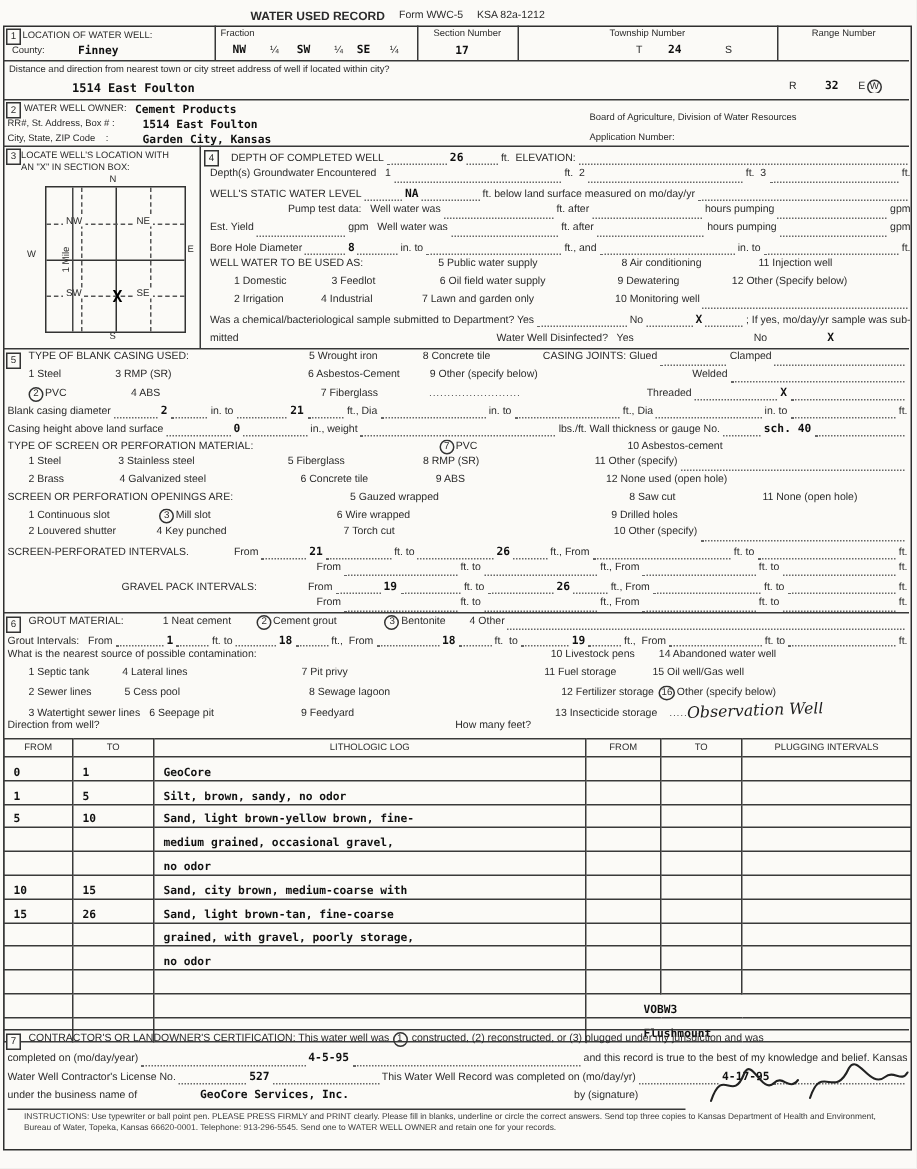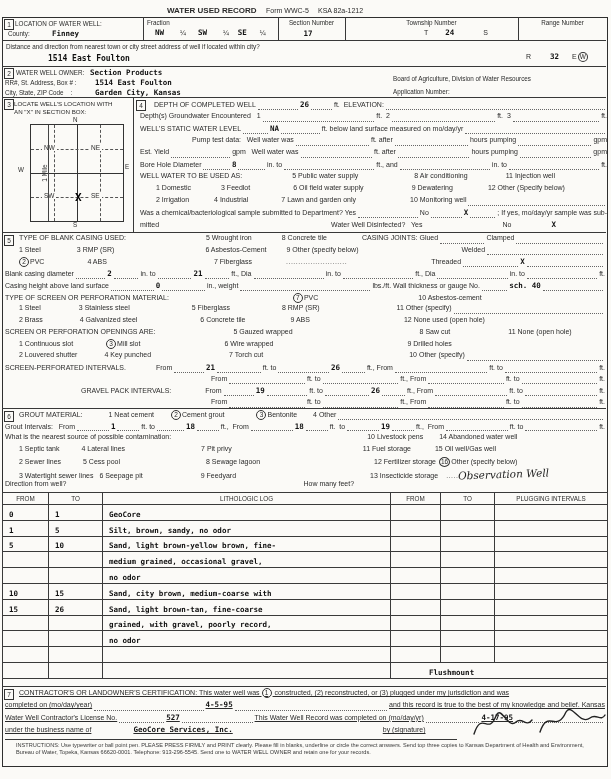--- a/index.html
+++ b/index.html
@@ -9,21 +9,21 @@
   .hl{position:absolute;border-top:1px solid #383838;height:0;}
   .vl{position:absolute;border-left:1px solid #383838;width:0;}
   .lbl6{font-size:6.3px;white-space:pre;}
   .lbl7{font-size:7px;white-space:pre;}
   .typ{font-family:"DejaVu Sans Mono",monospace;font-weight:bold;font-size:7.5px;color:#101010;white-space:pre;}
   .secnum{position:absolute;width:8px;height:9px;border:1px solid #333;font-size:6.5px;line-height:9px;text-align:center;background:#fbfaf7;}
   .fline{display:flex;align-items:baseline;white-space:pre;overflow:hidden;font-size:7px;}
   #sec4 .fline{height:12px;}
   #sec5 .fline{height:11.73px;}
   #sec6 .fline{height:11.7px;}
-  #sec7 .fline{height:12.4px;text-decoration:underline;}
+  #sec7 .fline{height:12.4px;}
   .mini .fline{height:10px;}
   .seg-lbl{flex-shrink:0;white-space:pre;}
   .seg-typ{flex-shrink:0;font-family:"DejaVu Sans Mono",monospace;font-weight:bold;font-size:7.5px;color:#101010;white-space:pre;}
   .seg-dot{flex-shrink:0;color:#555;letter-spacing:.5px;white-space:pre;}
   .seg-tab{flex-shrink:1;display:inline-block;}
   .seg-fill{flex-grow:1;flex-shrink:1;flex-basis:2px;min-width:2px;border-bottom:1px dotted #666;align-self:flex-end;margin:0 2px 2px 2px;height:0;}
   .seg-cir{flex-shrink:0;display:inline-block;border:1px solid #333;border-radius:50%;min-width:6px;text-align:center;font-size:6.5px;line-height:8px;padding:0 1px;margin-right:1px;}
   .seg-hand{flex-shrink:0;font-family:"DejaVu Serif",serif;font-style:italic;font-size:10.5px;color:#1d1d1d;display:inline-block;transform:rotate(-2deg);}
   
   .cbox{position:absolute;left:30px;top:124px;width:92px;height:96px;border:1.4px solid #333;}
@@ -73,21 +73,21 @@
   <span class="abs lbl6" style="left:518px;top:19px;width:89px;text-align:center;">Range Number</span>
   <div class="abs mini" style="left:518px;top:28px;width:89px;margin-top:24px;">
       <div class="fline"><span class="seg-tab" style="width: 8px;"></span><span class="seg-lbl">R</span><span class="seg-tab" style="width: 19px;"></span><span class="seg-typ">32</span><span class="seg-tab" style="width: 13px;"></span><span class="seg-lbl">E</span><span class="seg-tab" style="width: 1px;"></span><span class="seg-cir">W</span></div>
     </div>
 
   <span class="abs lbl6" style="left:6px;top:43px;">Distance and direction from nearest town or city street address of well if located within city?</span>
   <span class="abs typ" style="left:48px;top:54px;font-size:8px;">1514 East Foulton</span>
 
   <span class="secnum" style="left:4px;top:68px;">2</span>
   <span class="abs lbl6" style="left:16px;top:69px;">WATER WELL OWNER:</span>
-  <span class="abs typ" style="left:90px;top:68px;">Section Products</span>
+  <span class="abs typ" style="left:90px;top:68px;">Cement Products</span>
   <span class="abs lbl6" style="left:5px;top:79px;">RR#, St. Address, Box # :</span>
   <span class="abs typ" style="left:95px;top:78px;">1514 East Foulton</span>
   <span class="abs lbl6" style="left:5px;top:89px;">City, State, ZIP Code    :</span>
   <span class="abs typ" style="left:95px;top:88px;">Garden City, Kansas</span>
   <span class="abs lbl6" style="left:393px;top:75px;">Board of Agriculture, Division of Water Resources</span>
   <span class="abs lbl6" style="left:393px;top:88px;">Application Number:</span>
 
   <span class="secnum" style="left:4px;top:99px;">3</span>
   <span class="abs" style="left:14px;top:100px;font-size:6.2px;">LOCATE WELL'S LOCATION WITH</span>
   <span class="abs" style="left:14px;top:108px;font-size:6.2px;">AN "X" IN SECTION BOX:</span>
@@ -227,40 +227,46 @@
           <td>15</td>
           <td>26</td>
           <td>Sand, light brown-tan, fine-coarse</td>
           <td></td>
           <td></td>
           <td></td>
         </tr>
         <tr>
           <td></td>
           <td></td>
-          <td>grained, with gravel, poorly record,</td>
+          <td>grained, with gravel, poorly storage,</td>
           <td></td>
           <td></td>
           <td></td>
         </tr>
         <tr>
           <td></td>
           <td></td>
           <td>no odor</td>
           <td></td>
           <td></td>
           <td></td>
         </tr>
         <tr>
           <td></td>
           <td></td>
           <td></td>
           <td></td>
           <td></td>
           <td></td>
+        </tr>
+        <tr>
+          <td></td>
+          <td></td>
+          <td></td>
+          <td colspan="3" class="plug">VOBW3</td>
         </tr>
         <tr>
           <td></td>
           <td></td>
           <td></td>
           <td colspan="3" class="plug">Flushmount</td>
         </tr>
       </tbody>
   </table>
 

